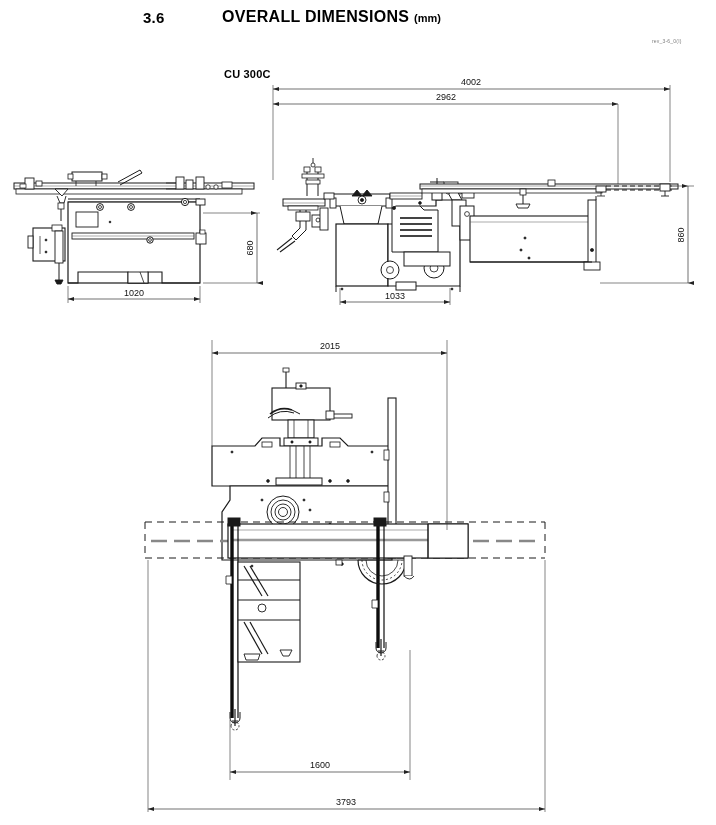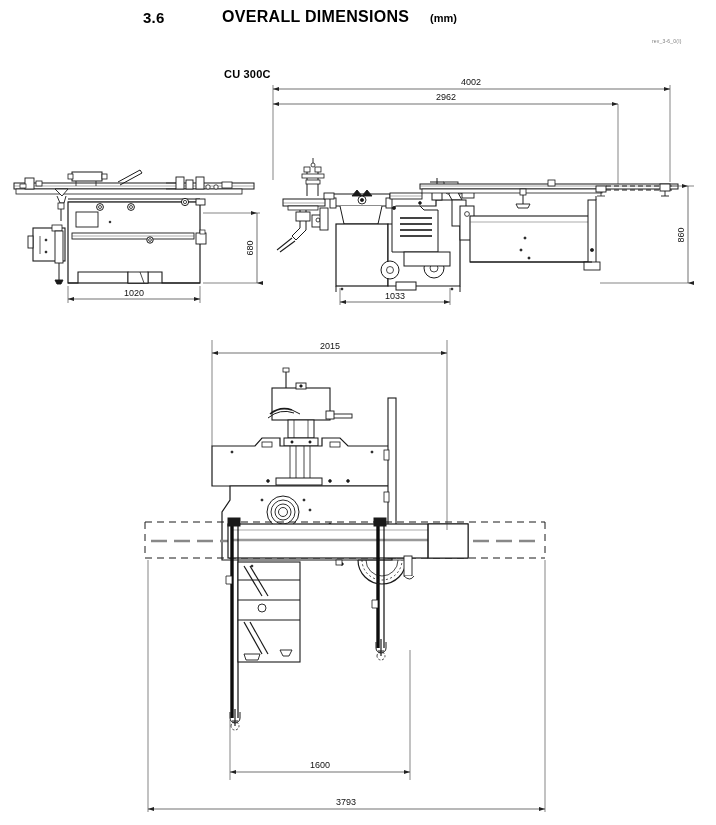--- a/index.html
+++ b/index.html
@@ -35,21 +35,20 @@
     left: 222px; top: 8px;
     font-size: 16px;
     font-weight: bold;
     letter-spacing: 0.3px;
     white-space: nowrap;
   }
   #section-units {
     font-size: 11px;
     font-weight: bold;
     letter-spacing: 0;
-    margin-left: 16px;
   }
   #model-name {
     position: absolute;
     left: 224px; top: 44px;
     font-size: 11px;
     font-weight: bold;
     letter-spacing: 0.2px;
     margin-top: 24px;
   }
   #revision-code {

